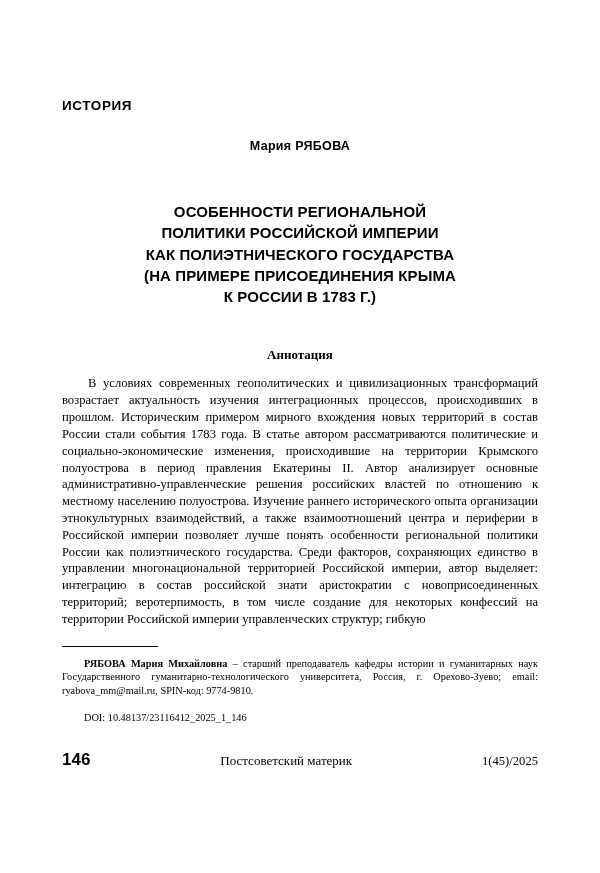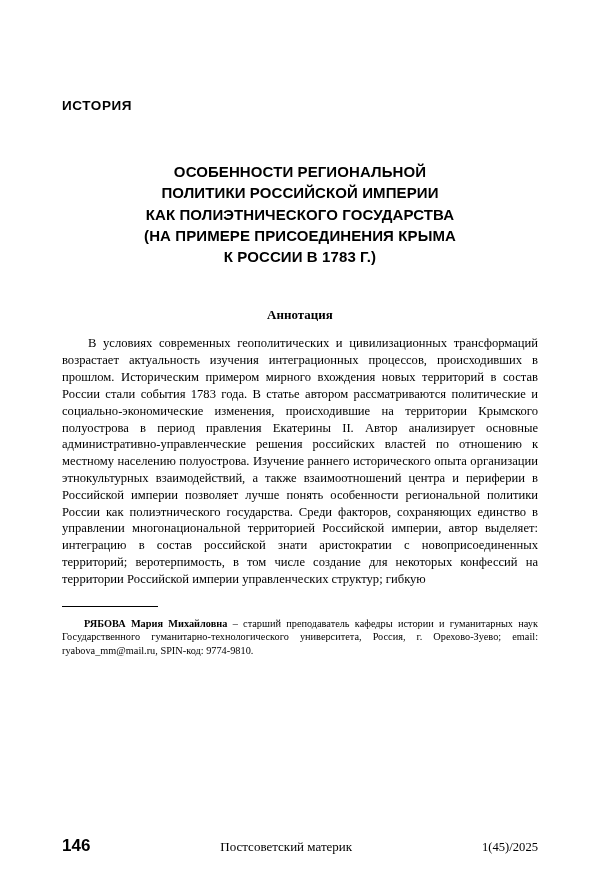--- a/index.html
+++ b/index.html
@@ -93,21 +93,21 @@
     font-weight: bold;
   }
   .doi {
     margin-top: 14px;
     text-indent: 22px;
     font-size: 10.3px;
   }
   .footer {
     position: absolute;
     left: 62px;
-    top: 836px;
+    top: 750px;
     width: 476px;
     display: flex;
     align-items: baseline;
     justify-content: space-between;
     font-size: 12.5px;
   }
   .footer .pageno {
     font-family: "Liberation Sans", sans-serif;
     font-weight: bold;
     font-size: 17px;
@@ -120,38 +120,40 @@
   }
 </style>
 </head>
 <body>
 
 <div class="page">
   <div class="content">
 
     <div class="section-label">ИСТОРИЯ</div>
 
+    <div class="author">Мария РЯБОВА</div>
 
     <div class="title">
       <div>ОСОБЕННОСТИ РЕГИОНАЛЬНОЙ</div>
       <div>ПОЛИТИКИ РОССИЙСКОЙ ИМПЕРИИ</div>
       <div>КАК ПОЛИЭТНИЧЕСКОГО ГОСУДАРСТВА</div>
       <div>(НА ПРИМЕРЕ ПРИСОЕДИНЕНИЯ КРЫМА</div>
       <div>К РОССИИ В 1783 Г.)</div>
     </div>
 
     <div class="abstract-heading">Аннотация</div>
 
     <div class="abstract-body">В условиях современных геополитических и цивилизационных трансформаций возрастает актуальность изучения интеграционных процессов, происходивших в прошлом. Историческим примером мирного вхождения новых территорий в состав России стали события 1783 года. В статье автором рассматриваются политические и социально-экономические изменения, происходившие на территории Крымского полуострова в период правления Екатерины II. Автор анализирует основные административно-управленческие решения российских властей по отношению к местному населению полуострова. Изучение раннего исторического опыта организации этнокультурных взаимодействий, а также взаимоотношений центра и периферии в Российской империи позволяет лучше понять особенности региональной политики России как полиэтнического государства. Среди факторов, сохраняющих единство в управлении многонациональной территорией Российской империи, автор выделяет: интеграцию в состав российской знати аристократии с новоприсоединенных территорий; веротерпимость, в том числе создание для некоторых конфессий на территории Российской империи управленческих структур; гибкую</div>
 
     <div class="rule"></div>
 
     <div class="footnote"><b>РЯБОВА Мария Михайловна</b><span> – старший преподаватель кафедры истории и гуманитарных наук Государственного гуманитарно-технологического университета, Россия, г. Орехово-Зуево; email: ryabova_mm@mail.ru, SPIN-код: 9774-9810.</span></div>
 
 
+    <div class="doi">DOI: 10.48137/23116412_2025_1_146</div>
 
   </div>
 
   <div class="footer">
     <div class="pageno">146</div>
     <div class="journal">Постсоветский материк</div>
     <div class="issue">1(45)/2025</div>
   </div>
 </div>
 

